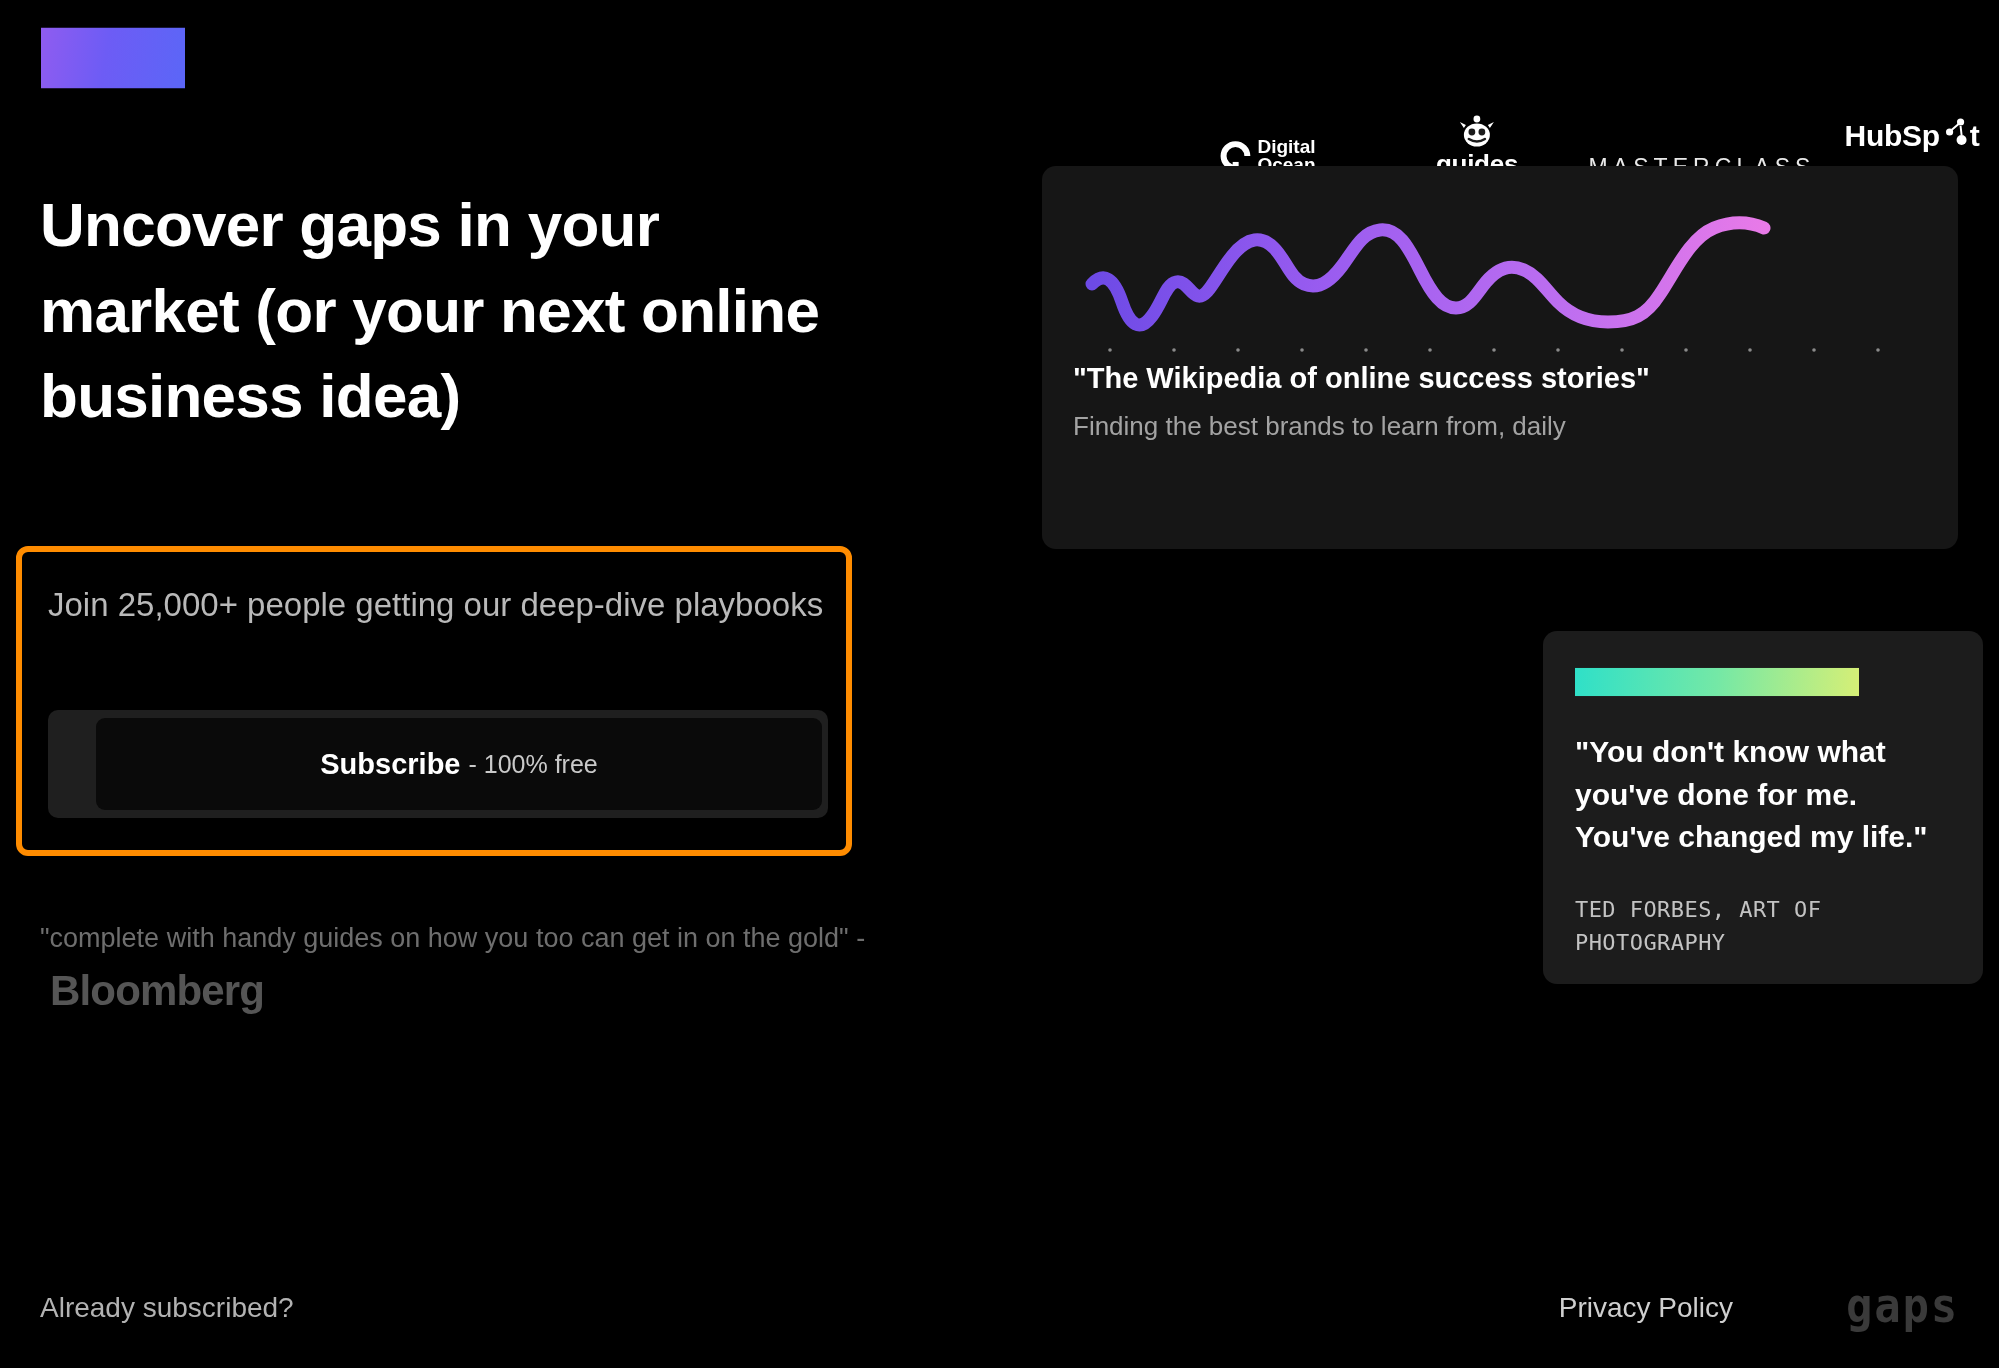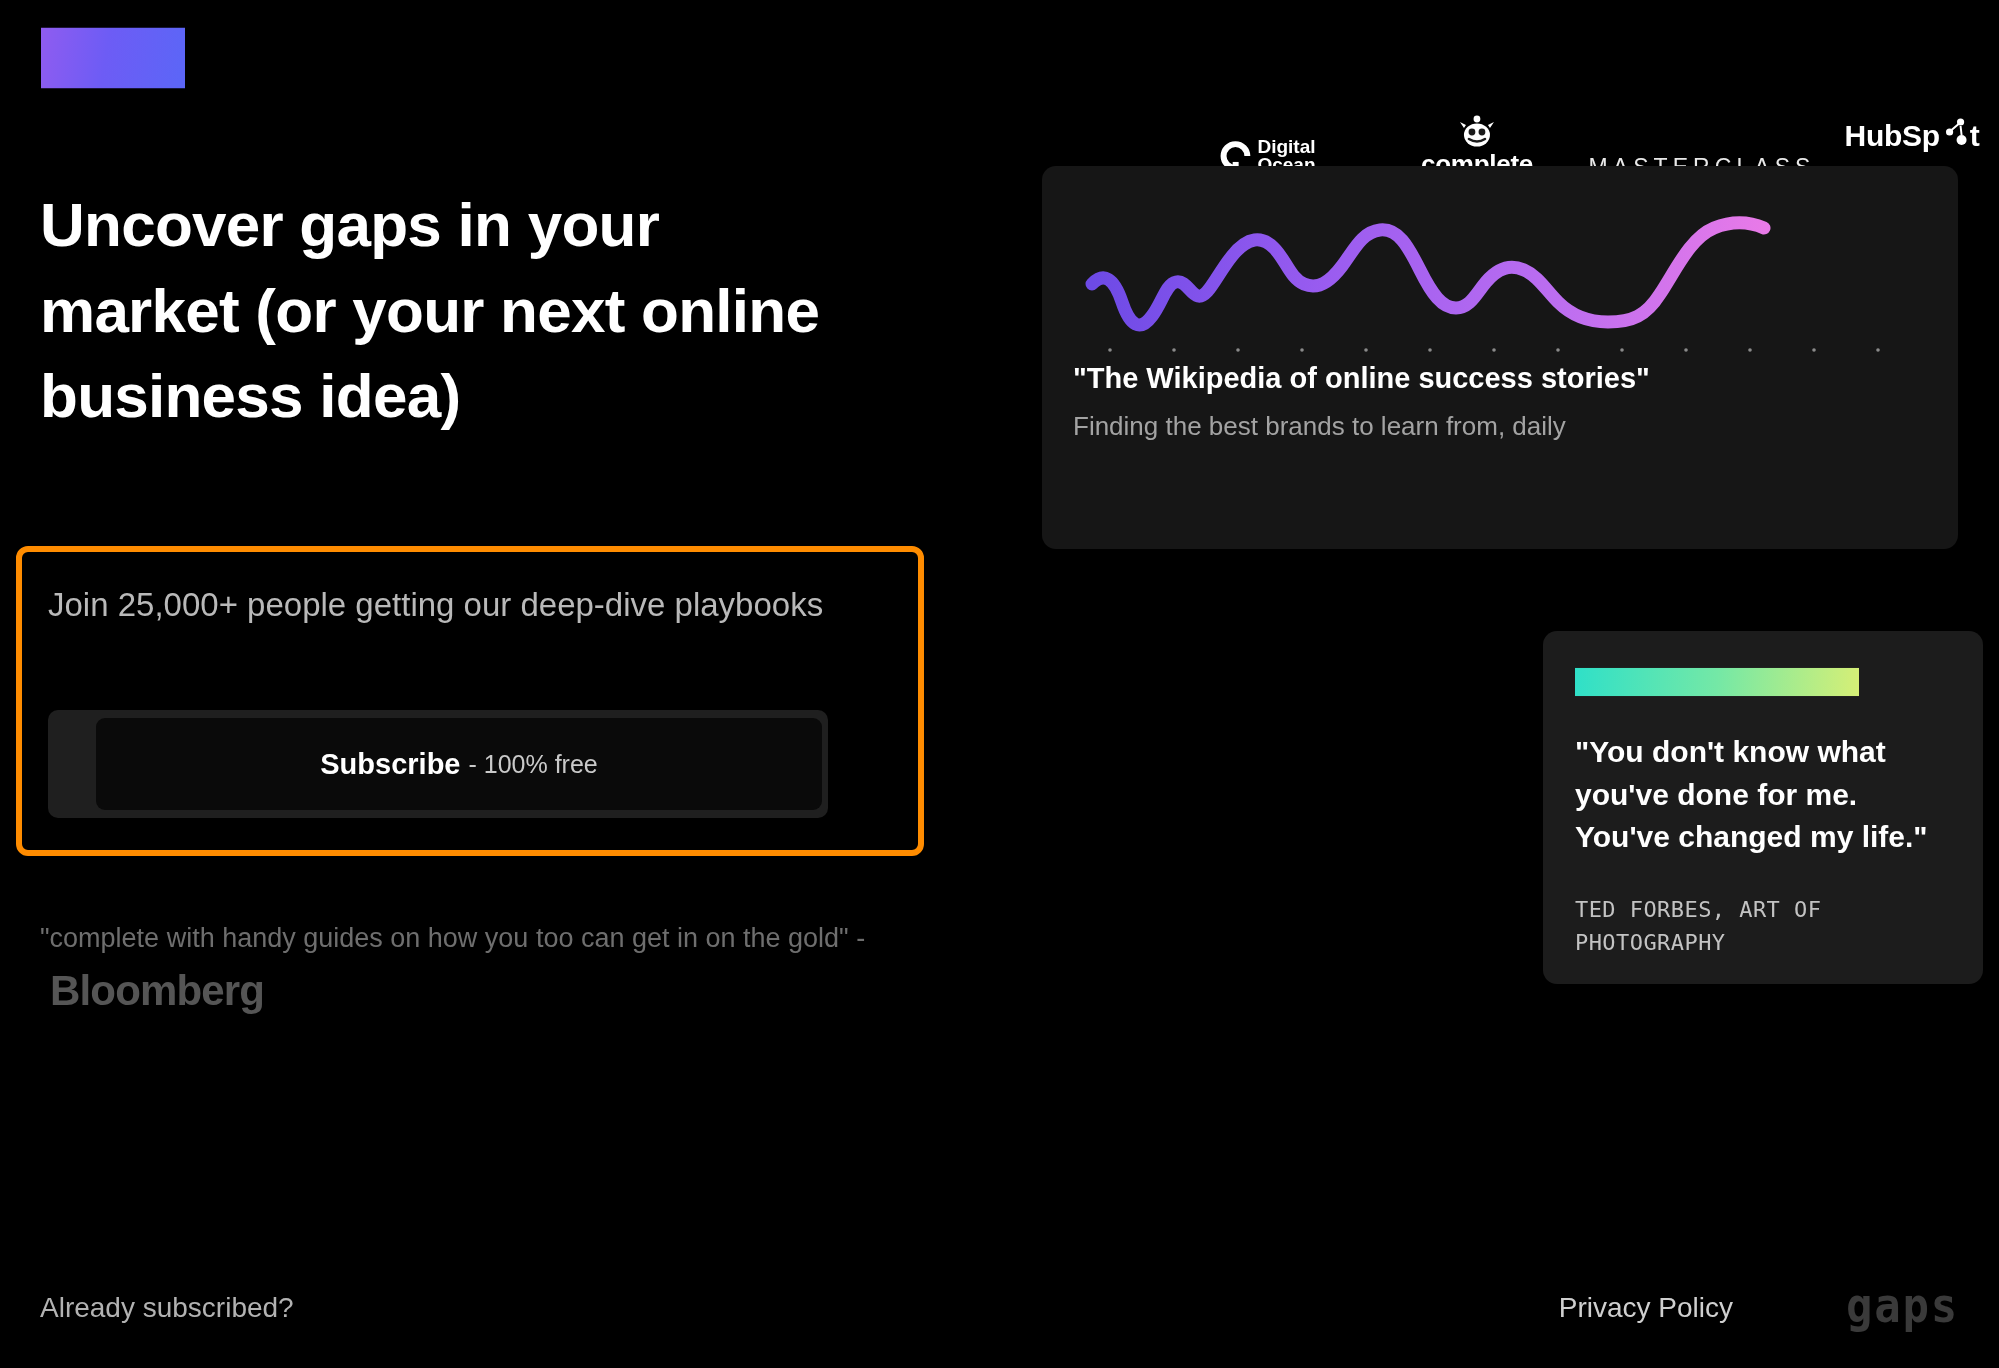--- a/index.html
+++ b/index.html
@@ -36,21 +36,21 @@
   }
 
   #headline {
     position:absolute; left:40px; top:182px; width:800px;
     font-size:62px; font-weight:700; line-height:1.38;
     letter-spacing:-0.012em; color:#fff;
   }
 
   
   #signup-box {
-    position:absolute; left:16px; top:546px; width:908px; height:310px;
+    position:absolute; left:16px; top:546px; width:836px; height:310px;
     border:6px solid #ff8c00; border-radius:12px; background:#000;
   }
   #signup-subtitle {
     position:absolute; left:26px; top:30px; width:780px;
     font-size:33px; line-height:1.42; color:#b9b9b9; font-weight:400;
   }
   #signup-form {
     position:absolute; left:26px; top:158px; width:780px; height:108px;
     background:#1f1f1f; border-radius:10px; display:flex; align-items:center;
   }
@@ -184,21 +184,21 @@
   <div class="brand-marker" style="left:355px; top:110px; width:160px; height:100px;">
     <div class="brand-art" style="bottom:30px; flex-direction:column; gap:1px;">
       <svg width="44" height="34" viewBox="0 0 44 34">
         <circle cx="22" cy="5" r="3.4" fill="#fff"></circle>
         <path d="M9 14 L5 8 L11 11 Z M35 14 L39 8 L33 11 Z" fill="#fff"></path>
         <ellipse cx="22" cy="21" rx="13" ry="11.5" fill="#fff"></ellipse>
         <circle cx="17" cy="18" r="3.4" fill="#1b1b1b"></circle>
         <circle cx="27" cy="18" r="3.4" fill="#1b1b1b"></circle>
         <path d="M14 25 q8 5 16 0" stroke="#1b1b1b" stroke-width="2.6" fill="none" stroke-linecap="round"></path>
       </svg>
-      <span class="freepik-text">complete</span>
+      <span class="freepik-text">guides</span>
     </div>
     <div class="tri" style="top:81px;"></div>
   </div>
 
   <div class="brand-marker" style="left:480px; top:140px; width:360px; height:75px;">
     <div class="brand-art" style="bottom:34px;">
       <span class="masterclass-text">MASTERCLASS</span>
     </div>
     <div class="tri" style="top:56px;"></div>
   </div>

